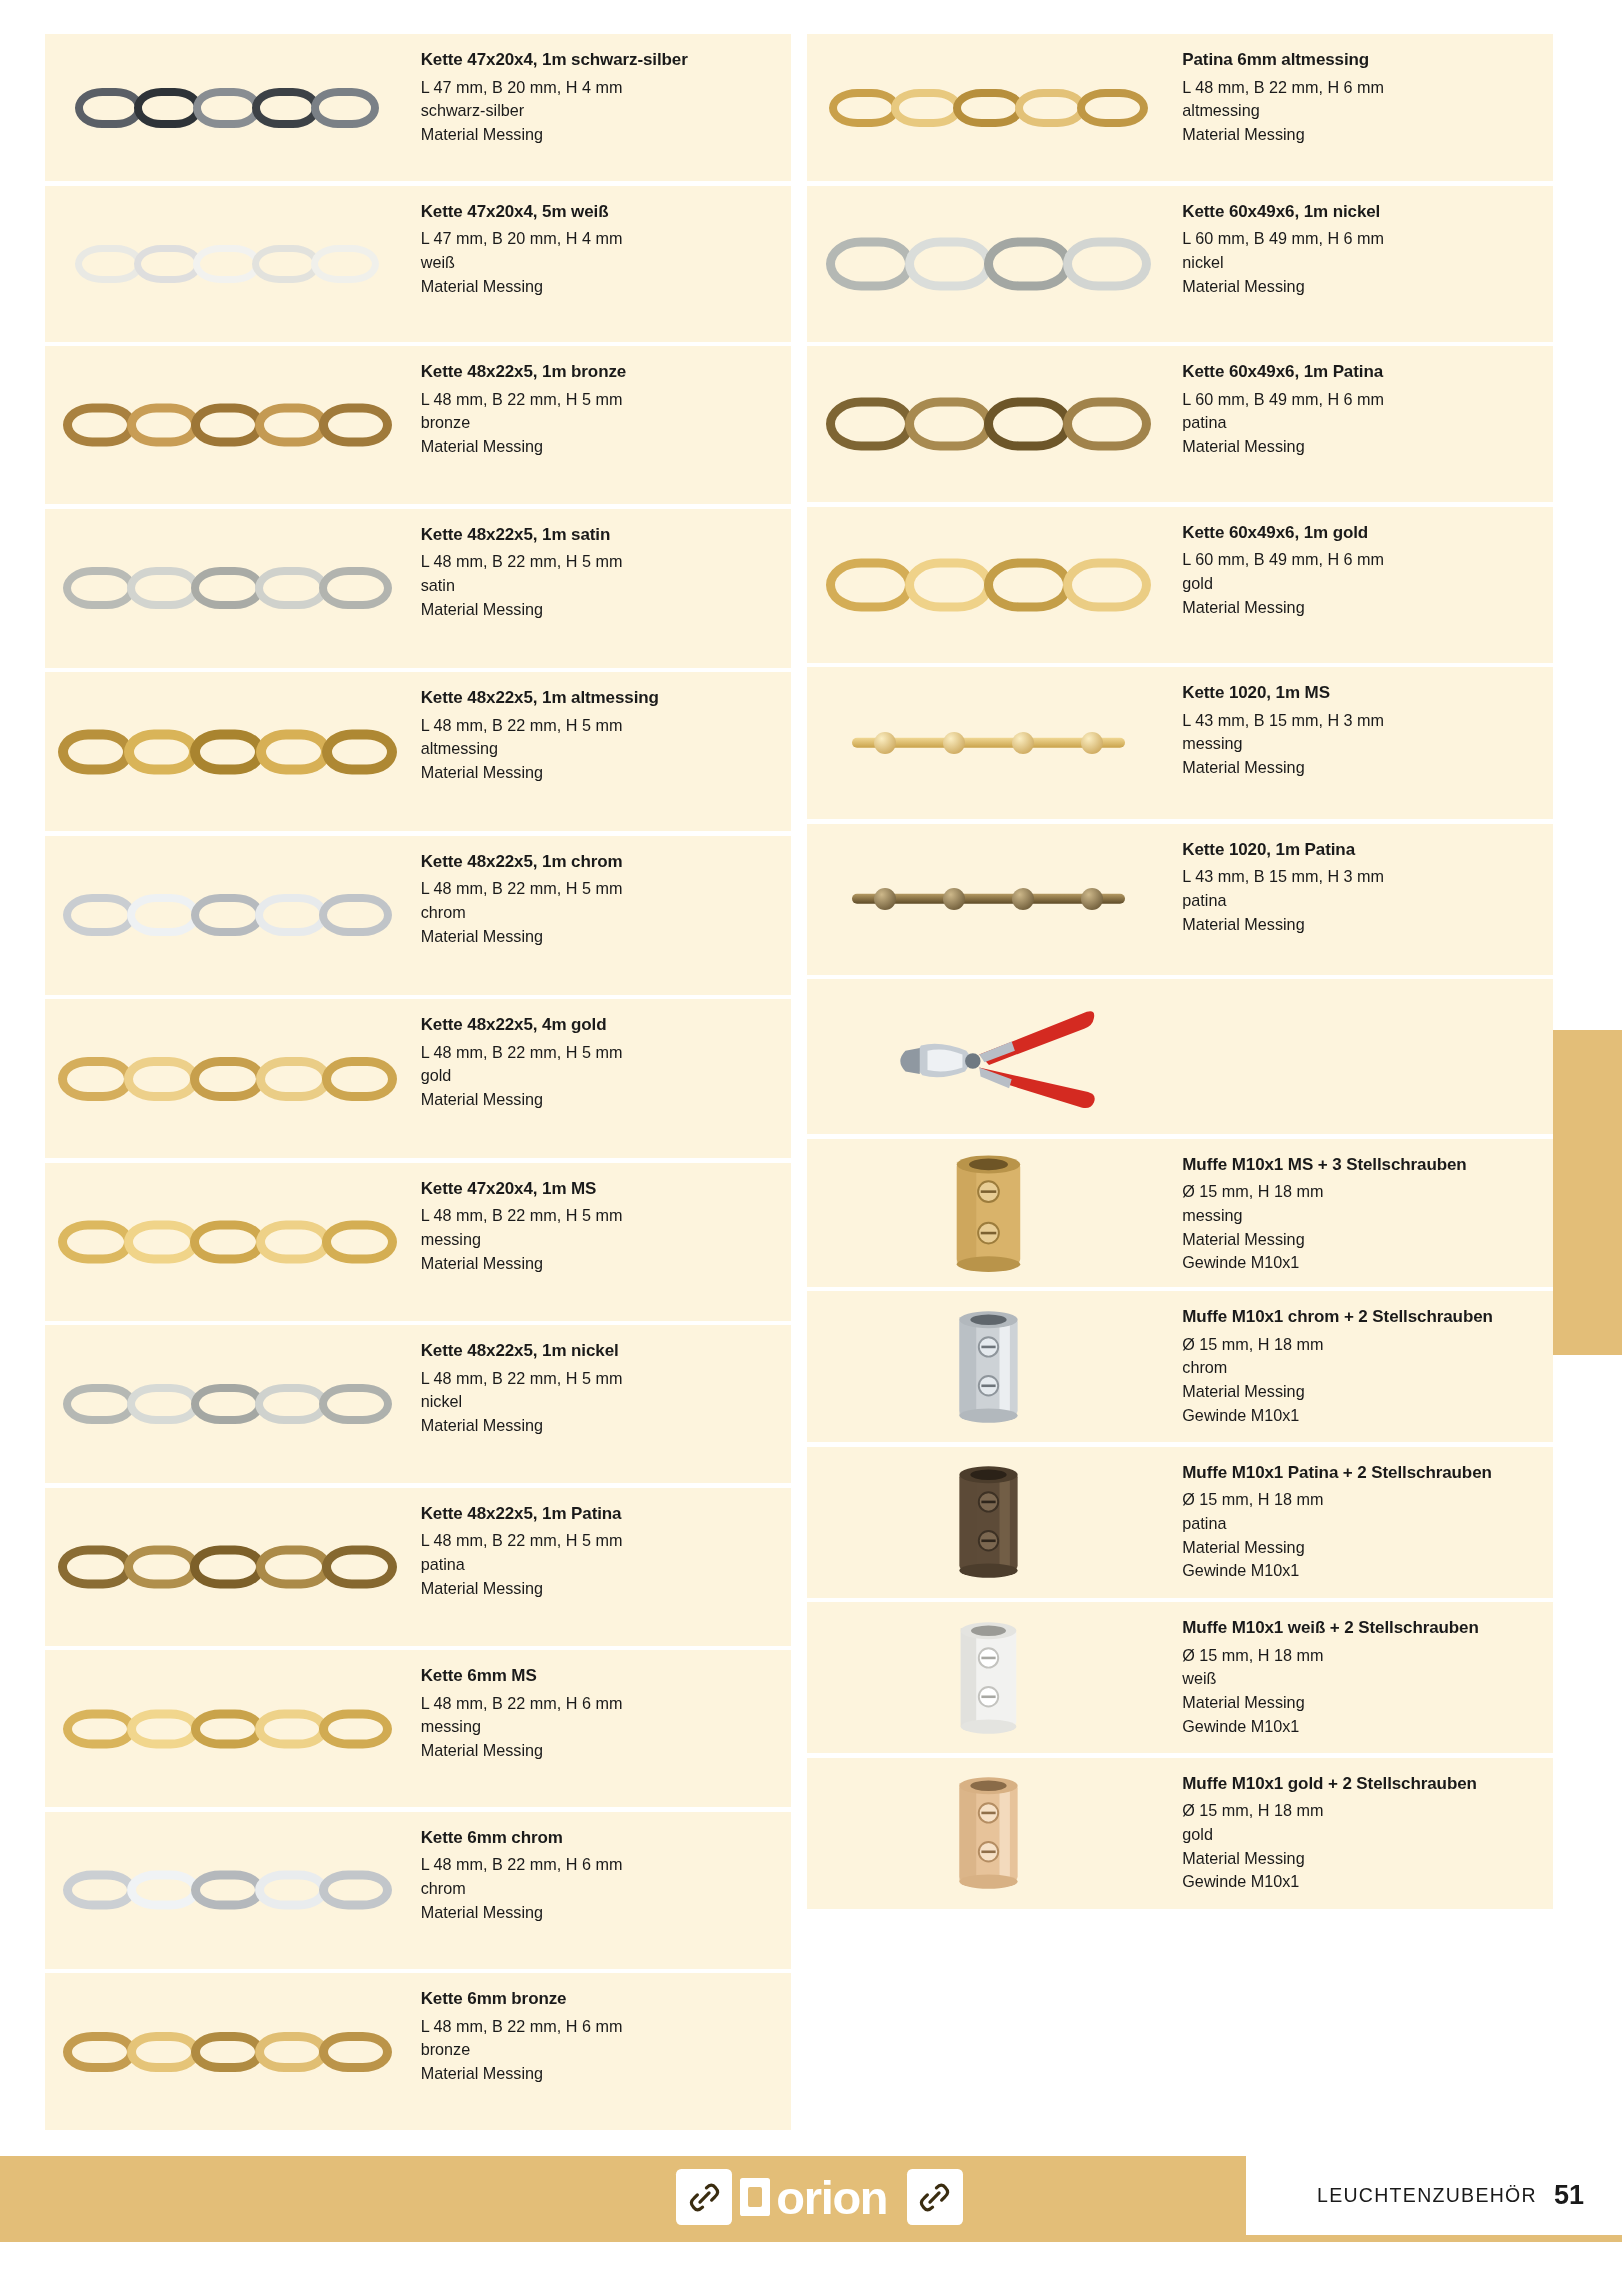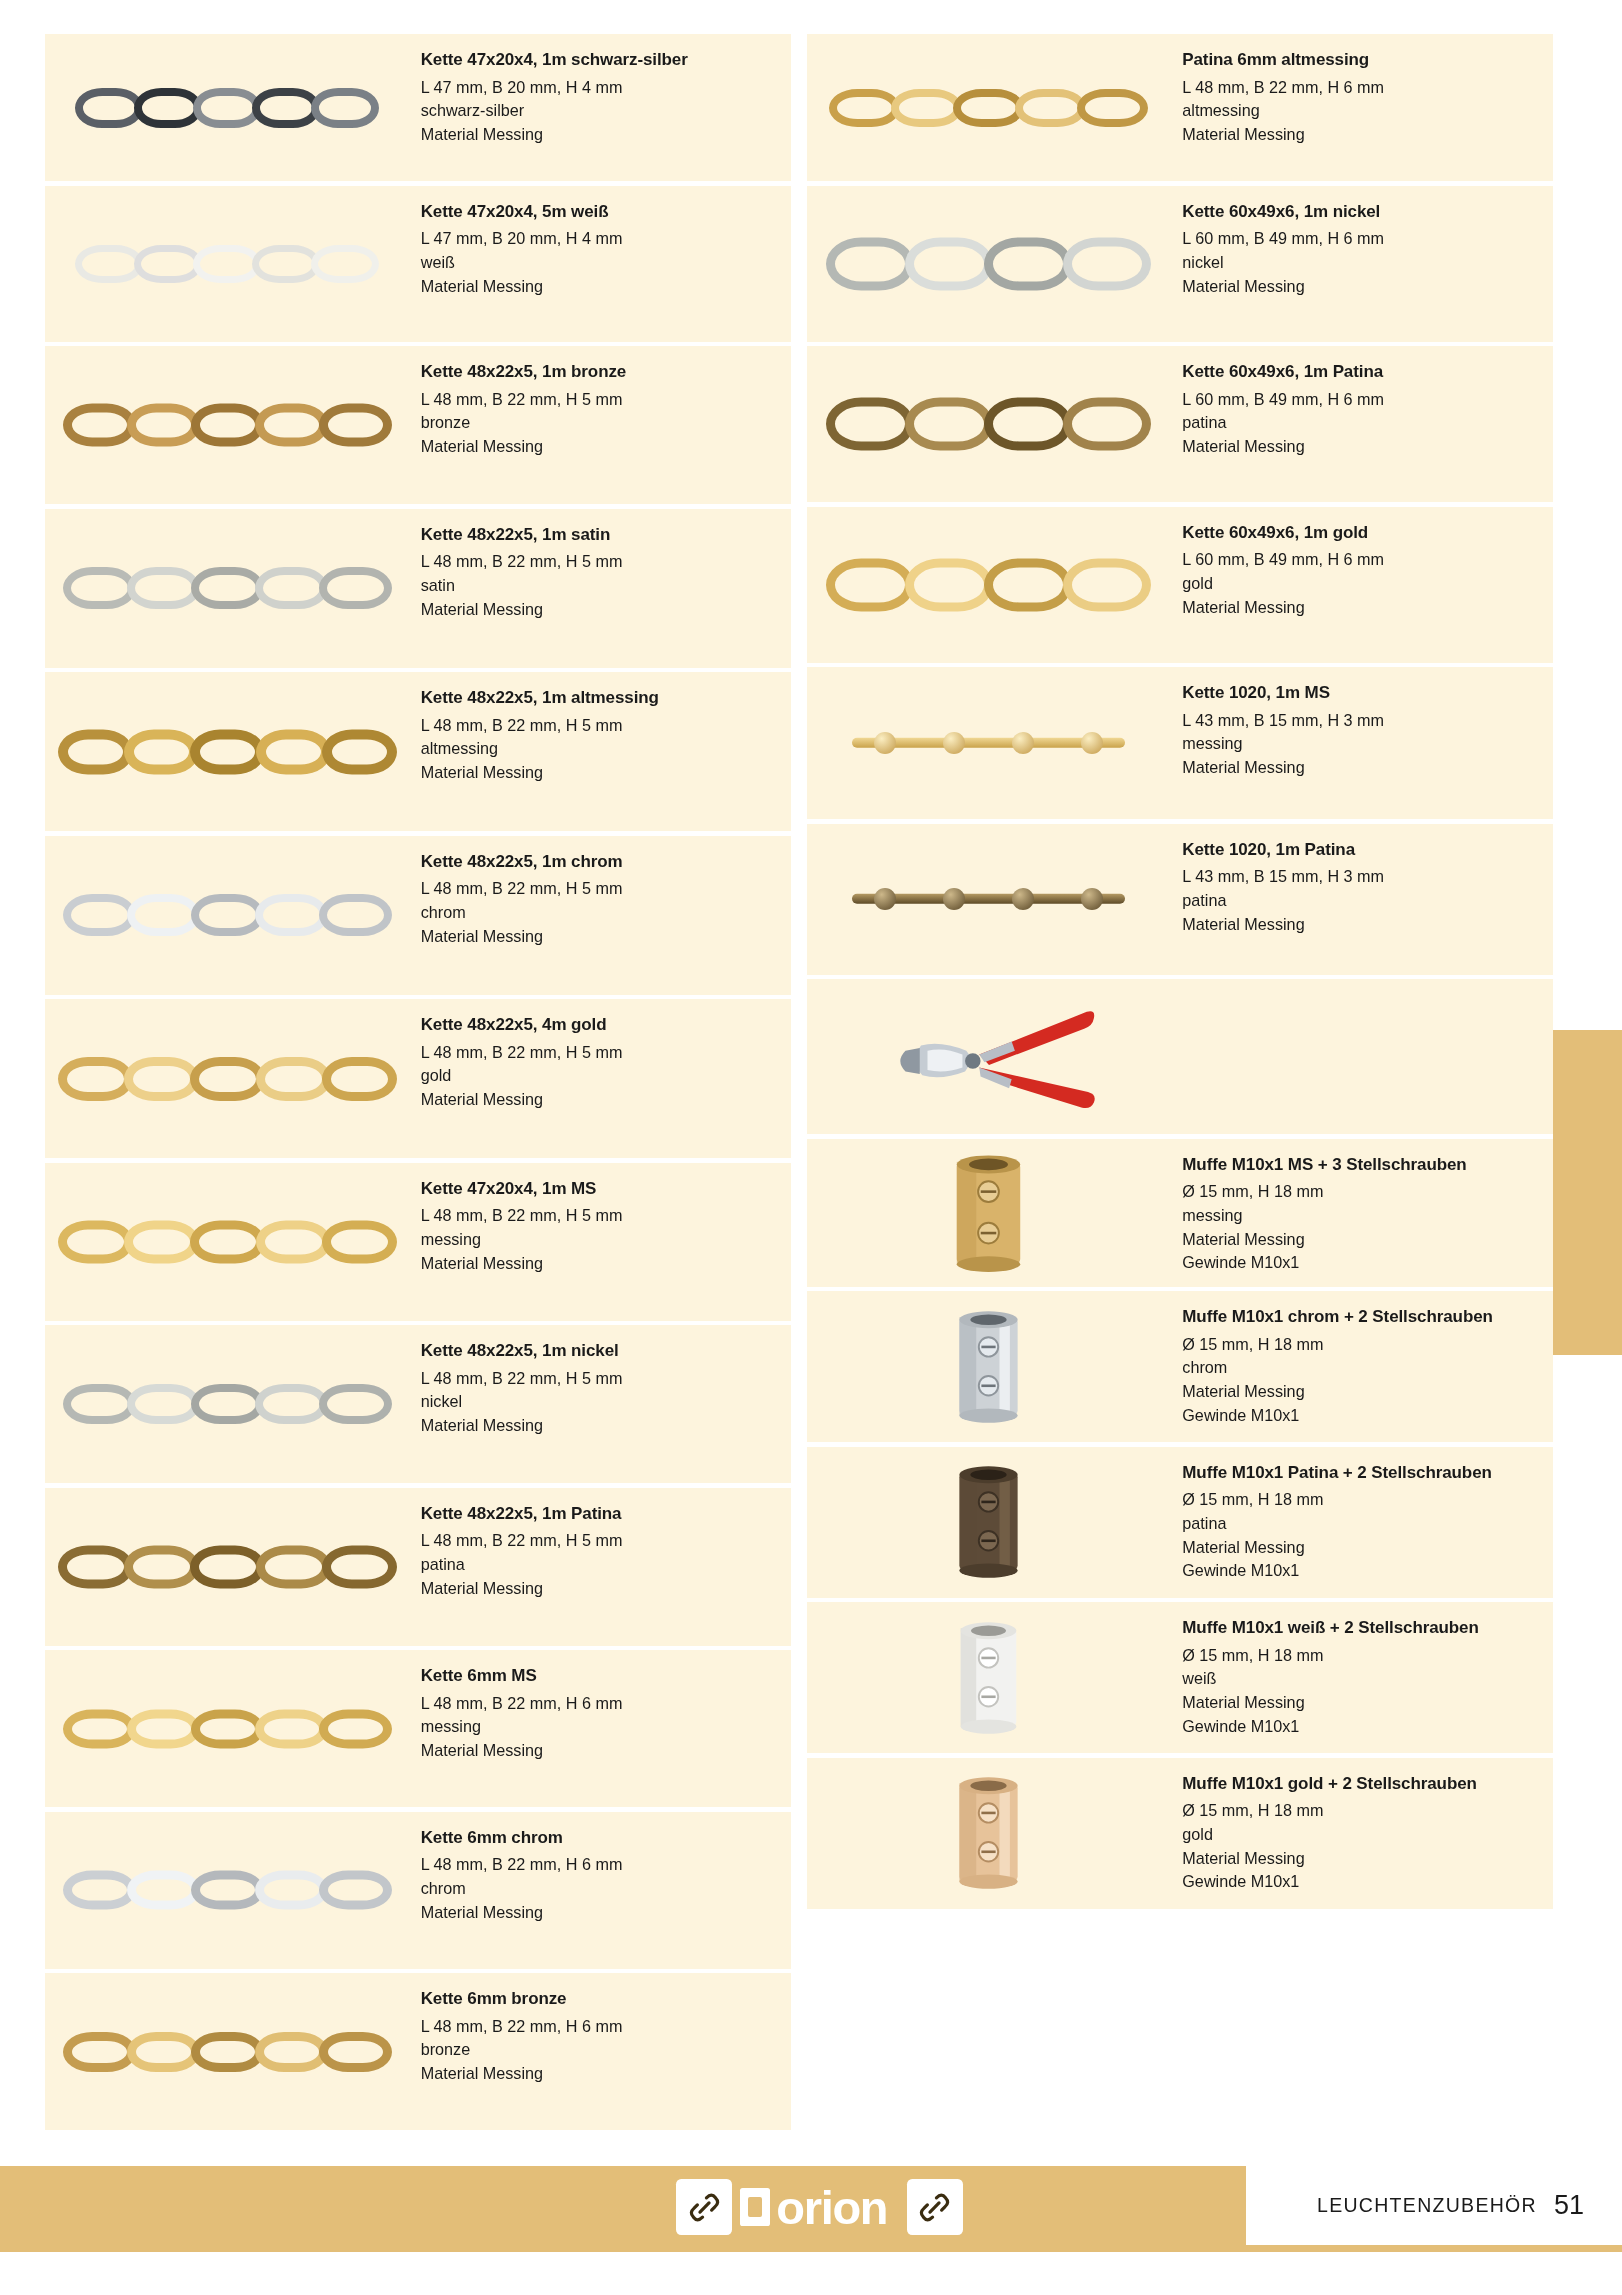--- a/index.html
+++ b/index.html
@@ -90,39 +90,39 @@
 
   
   .pliers-wrap { position:absolute; inset:0; display:flex; align-items:center; justify-content:center; }
 
   
   .muffe-wrap { position:absolute; inset:0; display:flex; align-items:center; justify-content:center; }
 
   
   .footer {
     position: absolute;
-    left: 0; bottom: 2px;
+    left: 0; bottom: 12px;
     width: 1623px;
     height: 127px;
   }
   .footer .band-top {
     position:absolute; left:0; top:0; width:100%; height:79px; background:#e3be78;
   }
   .footer .band-bot {
     position:absolute; left:0; top:79px; width:100%; height:48px; background:#ffffff;
   }
   .footer .band-line {
     position:absolute; left:0; top:79px; width:100%; height:6.5px; background:#e3be78;
   }
   .footer .right-block {
     position:absolute; right:0; top:0; width:377px; height:79px; background:#ffffff;
     display:flex; align-items:center; justify-content:flex-end; padding-right:39px; gap:17px;
   }
   .footer .cat-name { font-size:19.5px; letter-spacing:1.3px; color:#1a1a1a; }
-  .footer .page-num { font-size:27px; font-weight:normal; color:#1a1a1a; }
+  .footer .page-num { font-size:27px; font-weight:bold; color:#1a1a1a; }
   .logo {
     position:absolute; left:676px; top:13px;
     display:flex; align-items:center; gap:7.8px;
   }
   .logo-text {
     font-size:47px; color:#ffffff; font-weight:bold; letter-spacing:-1.3px; line-height:1;
   }
   .footer-icon {
     width:56px; height:56px; background:#ffffff; border-radius:5.2px;
     display:flex; align-items:center; justify-content:center;

